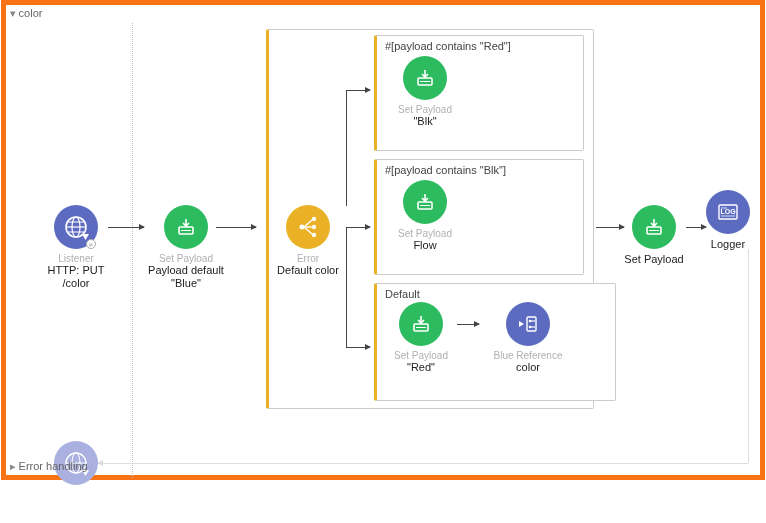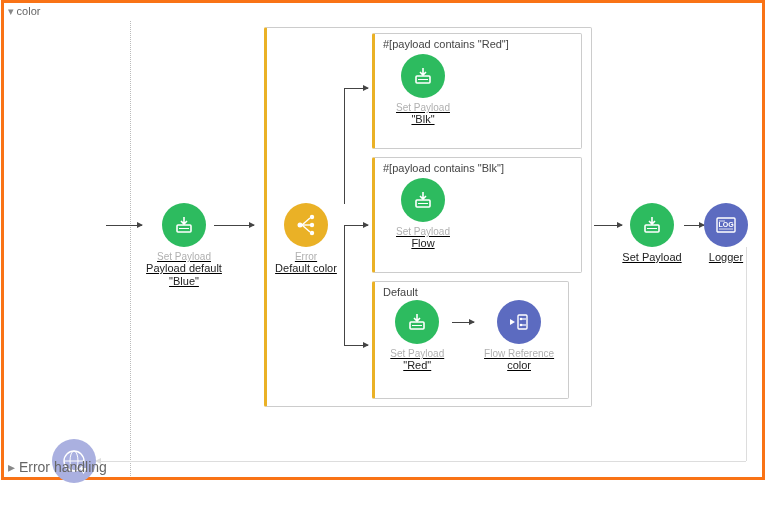--- a/index.html
+++ b/index.html
@@ -7,21 +7,21 @@
     margin: 0;
     font-family: Arial, sans-serif;
     font-size: 11px;
     background: #fff;
     width: 766px;
     height: 523px;
     position: relative;
     overflow: hidden;
   }
   .flow-container {
-    border: 3px solid #f97316;
+    border: 5px solid #f97316;
     width: 764px;
     height: 480px;
     position: absolute;
     top: 0;
     left: 1px;
   }
   .flow-title {
     position: absolute;
     top: 2px;
     left: 4px;
@@ -30,39 +30,38 @@
   }
   .flow-title::before {
     content: "▾ ";
     color: #888;
   }
   .error-handling {
     position: absolute;
     bottom: 2px;
     left: 4px;
     color: #666;
-    font-size: 14px;
+    font-size: 11px;
   }
   .error-handling::before {
     content: "▸ ";
     color: #888;
   }
   .dashed-vline {
     position: absolute;
     top: 18px;
     left: 126px;
     width: 0;
     height: 455px;
     border-left: 1px dotted #bbb;
   }
   .node {
     position: absolute;
     width: 80px;
     text-align: center;
-    text-decoration: underline;
   }
   .icon-circle {
     width: 44px;
     height: 44px;
     border-radius: 50%;
     margin: 0 auto;
     display: flex;
     align-items: center;
     justify-content: center;
   }
@@ -144,20 +143,35 @@
   }
   svg { display: block; }
 </style>
 </head>
 <body>
 
 <div class="flow-container">
   <div class="flow-title">color</div>
   <div class="dashed-vline"></div>
 
+  <div class="node" style="top:200px;left:30px">
+    <div class="icon-circle ic-blue">
+      <svg width="26" height="26" viewBox="0 0 26 26">
+        <circle cx="13" cy="13" r="10" fill="none" stroke="#fff" stroke-width="1.6"></circle>
+        <ellipse cx="13" cy="13" rx="4" ry="10" fill="none" stroke="#fff" stroke-width="1.2"></ellipse>
+        <line x1="3" y1="13" x2="23" y2="13" stroke="#fff" stroke-width="1.2"></line>
+        <line x1="5" y1="8" x2="21" y2="8" stroke="#fff" stroke-width="1"></line>
+        <line x1="5" y1="18" x2="21" y2="18" stroke="#fff" stroke-width="1"></line>
+        <polygon points="19,20 26,20 22.5,26" fill="#fff"></polygon>
+      </svg>
+    </div>
+    <div class="cdot" style="top:34px;left:50px">µ</div>
+    <div class="node-type">Listener</div>
+    <div class="node-value">HTTP: PUT /color</div>
+  </div>
 
   <div class="arrow" style="top:222px;left:102px;width:36px"></div>
 
   <div class="node" style="top:200px;left:140px">
     <div class="icon-circle ic-green">
       <svg width="24" height="24" viewBox="0 0 24 24">
         <rect x="5" y="12" width="14" height="7" rx="1" fill="none" stroke="#fff" stroke-width="1.6"></rect>
         <line x1="7" y1="15.5" x2="17" y2="15.5" stroke="#fff" stroke-width="1"></line>
         <path d="M12 4 L12 11 M9 8 L12 11 L15 8" fill="none" stroke="#fff" stroke-width="1.6"></path>
       </svg>
@@ -215,21 +229,21 @@
           <rect x="5" y="12" width="14" height="7" rx="1" fill="none" stroke="#fff" stroke-width="1.6"></rect>
           <line x1="7" y1="15.5" x2="17" y2="15.5" stroke="#fff" stroke-width="1"></line>
           <path d="M12 4 L12 11 M9 8 L12 11 L15 8" fill="none" stroke="#fff" stroke-width="1.6"></path>
         </svg>
       </div>
       <div class="node-type">Set Payload</div>
       <div class="node-value">Flow</div>
     </div>
   </div>
 
-  <div class="branch-box" style="top:278px;left:368px;width:197px;height:118px">
+  <div class="branch-box" style="top:278px;left:368px;width:242px;height:118px">
     <div class="branch-title">Default</div>
     <div style="display:flex;align-items:flex-start;gap:0px">
       <div class="node" style="position:relative;width:72px">
         <div class="icon-circle ic-green">
           <svg width="24" height="24" viewBox="0 0 24 24">
             <rect x="5" y="12" width="14" height="7" rx="1" fill="none" stroke="#fff" stroke-width="1.6"></rect>
             <line x1="7" y1="15.5" x2="17" y2="15.5" stroke="#fff" stroke-width="1"></line>
             <path d="M12 4 L12 11 M9 8 L12 11 L15 8" fill="none" stroke="#fff" stroke-width="1.6"></path>
           </svg>
         </div>
@@ -243,21 +257,21 @@
         <div class="icon-circle ic-blue">
           <svg width="24" height="24" viewBox="0 0 24 24">
             <polygon points="3,9 8,12 3,15" fill="#fff"></polygon>
             <rect x="11" y="5" width="9" height="14" rx="1" fill="none" stroke="#fff" stroke-width="1.4"></rect>
             <circle cx="14" cy="9" r="1.3" fill="#fff"></circle>
             <circle cx="14" cy="15" r="1.3" fill="#fff"></circle>
             <line x1="15" y1="9" x2="19" y2="9" stroke="#fff" stroke-width="1.2"></line>
             <line x1="15" y1="15" x2="19" y2="15" stroke="#fff" stroke-width="1.2"></line>
           </svg>
         </div>
-        <div class="node-type">Flow Reference</div>
+        <div class="node-type">Blue Reference</div>
         <div class="node-value">color</div>
       </div>
     </div>
   </div>
 
   <div class="arrow" style="top:222px;left:590px;width:28px"></div>
 
   <div class="node" style="top:200px;left:608px">
     <div class="icon-circle ic-green">
       <svg width="24" height="24" viewBox="0 0 24 24">
@@ -265,21 +279,21 @@
         <line x1="7" y1="15.5" x2="17" y2="15.5" stroke="#fff" stroke-width="1"></line>
         <path d="M12 4 L12 11 M9 8 L12 11 L15 8" fill="none" stroke="#fff" stroke-width="1.6"></path>
       </svg>
     </div>
     <div class="node-type"></div>
     <div class="node-value">Set Payload</div>
   </div>
 
   <div class="arrow" style="top:222px;left:680px;width:20px"></div>
 
-  <div class="node" style="top:200px;left:692px;width:60px">
+  <div class="node" style="top:185px;left:692px;width:60px">
     <div class="icon-circle ic-blue">
       <svg width="24" height="24" viewBox="0 0 24 24">
         <rect x="3" y="5" width="18" height="14" rx="1" fill="none" stroke="#fff" stroke-width="1.4"></rect>
         <text x="12" y="14" font-size="7" fill="#fff" text-anchor="middle" font-family="Arial" font-weight="bold">LOG</text>
         <line x1="5" y1="8" x2="11" y2="8" stroke="#fff" stroke-width="0.8"></line>
         <line x1="5" y1="16" x2="19" y2="16" stroke="#fff" stroke-width="0.8"></line>
       </svg>
     </div>
     <div class="node-type"></div>
     <div class="node-value">Logger</div>

